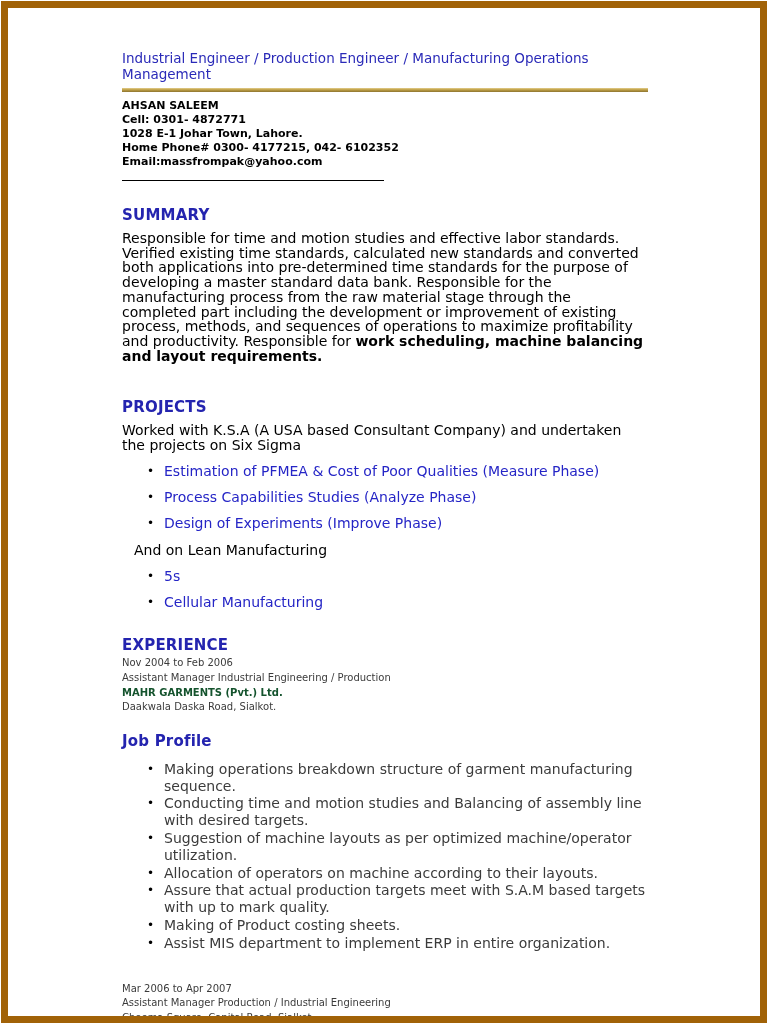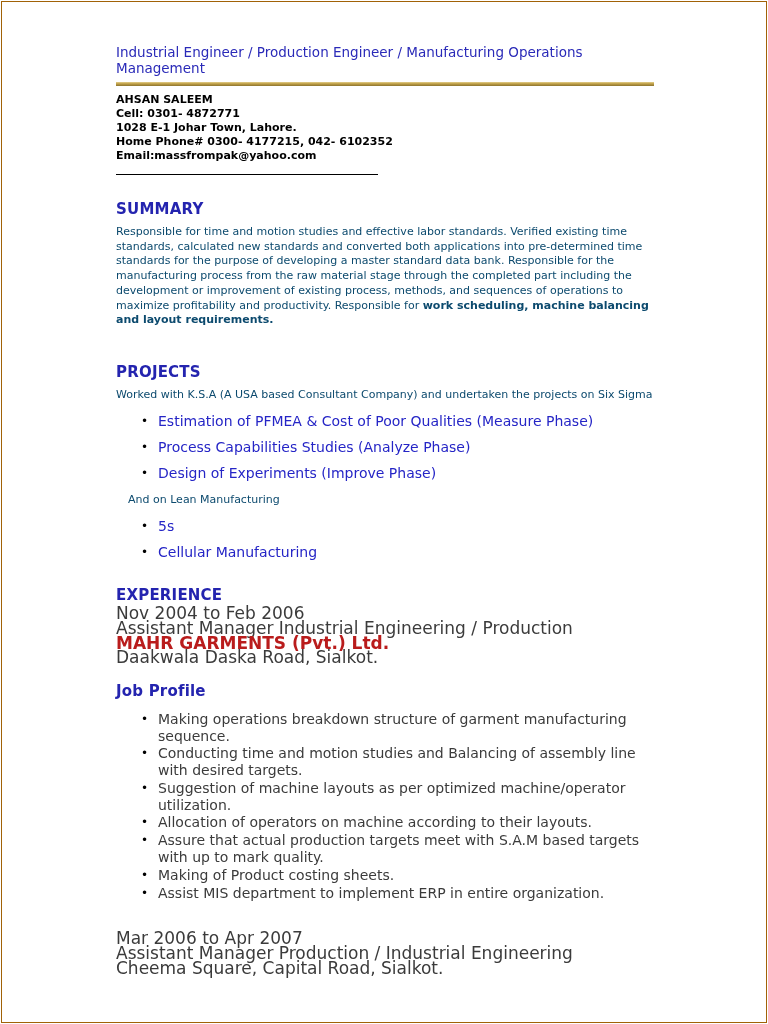--- a/index.html
+++ b/index.html
@@ -5,21 +5,21 @@
   html, body { margin: 0; padding: 0; background: #ffffff; }
   body {
     width: 768px; height: 1024px;
     font-family: "DejaVu Sans", "Liberation Sans", sans-serif;
     -webkit-font-smoothing: antialiased;
   }
   .page {
     box-sizing: border-box;
     width: 766px; height: 1022px;
     margin: 1px;
-    border: 1px solid #a16207;
+    border: 7px solid #a16207;
     background: #ffffff;
     overflow: hidden;
   }
   .content {
     padding: 42px 112px 0 114px;
     color: #3b3b3b;
   }
   .title {
     font-size: 13.5px;
     font-weight: normal;
@@ -40,35 +40,35 @@
     margin: 4px 0 0 0;
   }
   .section-heading {
     color: #2424af;
     font-size: 15px;
     font-weight: bold;
     margin: 0 0 7px 0;
     letter-spacing: 0.2px;
   }
   .sec-summary { margin-top: 25px; }
-  .body-text { font-size: 11px; line-height: 14.7px; color: #0c4a6e; margin: 0; }
+  .body-text { font-size: 14px; line-height: 14.7px; color: #000000; margin: 0; }
   .summary-para { margin-bottom: 35px; }
   .projects-intro { margin-bottom: 11px; }
   .bullet-list { margin: 0; padding: 0; list-style: none; }
   .bullet-item { display: flex; margin: 0 0 11px 0; }
   .bullet-item .dot {
     width: 17px; flex: 0 0 17px; margin-left: 25px;
     color: #000; font-size: 12px; line-height: 15px;
   }
   .bullet-item .txt { flex: 1; font-size: 14px; line-height: 15px; }
   .link-blue .txt { color: #2525c6; }
   .lean-intro { padding-left: 12px; margin: 12px 0 12px 0; }
   .sec-experience { margin-top: 26px; }
-  .job-lines { font-size: 17px; line-height: 14.6px; }
-  .job-lines .company { font-weight: bold; color: #b91c1c; }
+  .job-lines { font-size: 10px; line-height: 14.6px; }
+  .job-lines .company { font-weight: bold; color: #14532d; }
   .job-profile-heading { margin-top: 17px; margin-bottom: 11px; }
   .profile-list .bullet-item { margin: 0 0 1px 0; }
   .profile-list .txt { color: #3b3b3b; line-height: 16.8px; }
   .profile-list .dot { line-height: 16.8px; }
   .job2 { margin-top: 30px; }
 </style>
 </head>
 <body>
 
 <div class="page">

